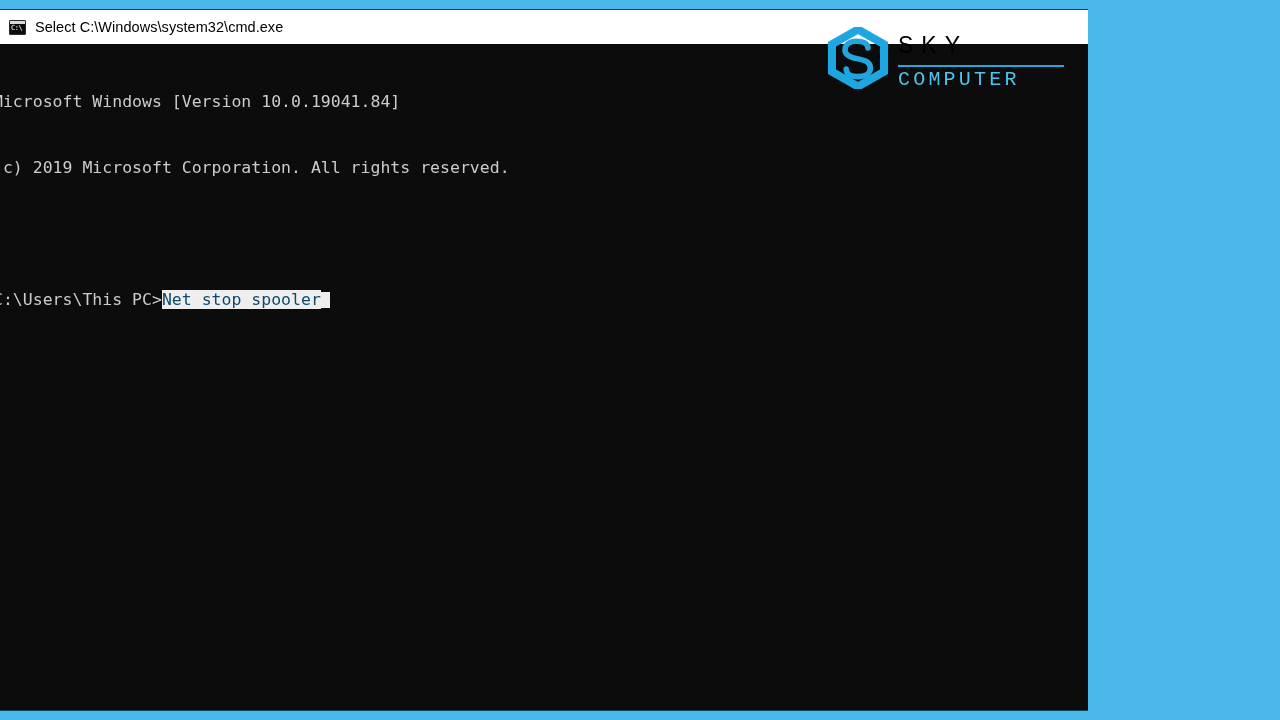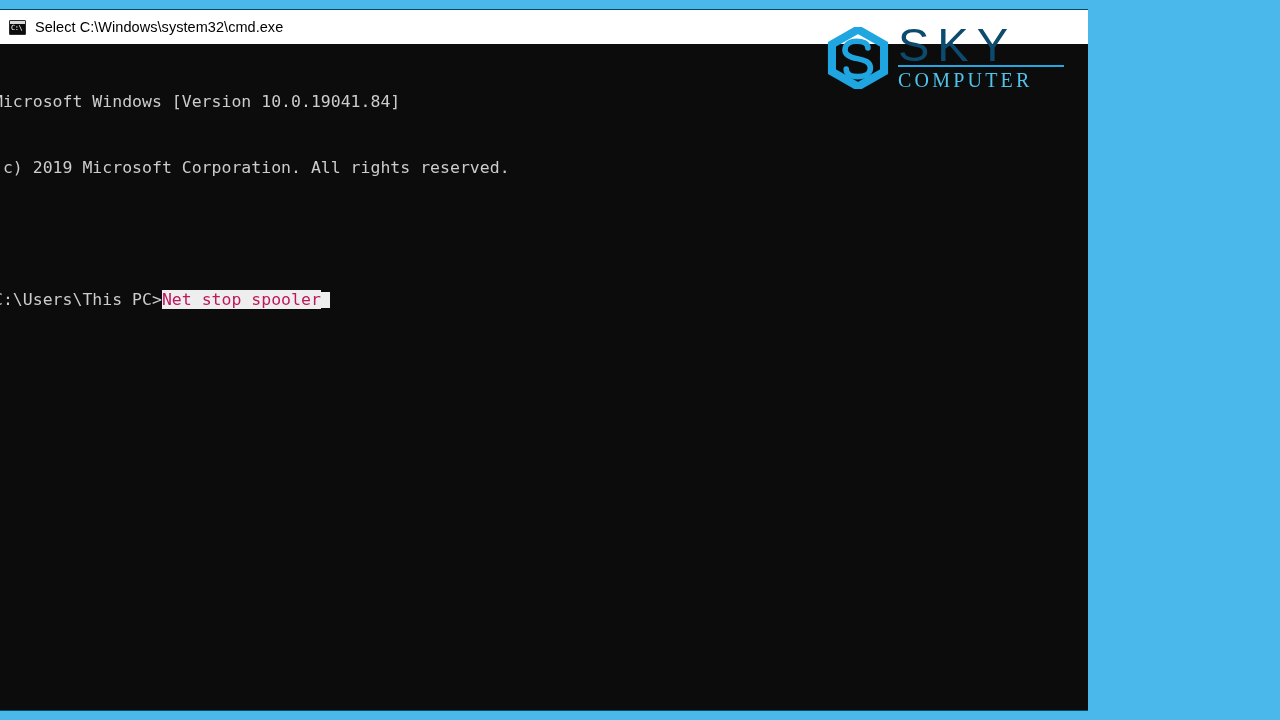--- a/index.html
+++ b/index.html
@@ -146,21 +146,21 @@
     line-height: 22px;
     color: #CCCCCC;
     white-space: pre;
     letter-spacing: 0px;
   }
 
   .line { height: 22px; white-space: pre; }
 
   .sel {
     background: #EEEEEE;
-    color: #be185d;
+    color: #0c4a6e;
   }
   .caret {
     display: inline-block;
     width: 9px;
     height: 16px;
     background: #EEEEEE;
     vertical-align: -3px;
     margin-left: 0px;
   }
 
@@ -223,35 +223,35 @@
     margin-right: 6px;
   }
   .wm-words {
     display: flex;
     flex-direction: column;
     justify-content: center;
     padding-top: 2px;
   }
   .wm-sky {
     font-family: "Liberation Sans", sans-serif;
-    font-size: 47px;
+    font-size: 23px;
     font-weight: 400;
-    color: #0c4a6e;
+    color: #000000;
     letter-spacing: 8px;
     line-height: 34px;
     padding-left: 2px;
   }
   .wm-rule {
     height: 2px;
     background: #25A8E0;
     margin: 3px 0 2px 2px;
     width: 166px;
   }
   .wm-comp {
-    font-family: Liberation Serif, serif;
+    font-family: Liberation Mono, monospace;
     font-size: 20px;
     font-weight: 400;
     color: #4FC3EC;
     letter-spacing: 3.2px;
     line-height: 22px;
     padding-left: 2px;
   }
 </style>
 </head>
 <body>

